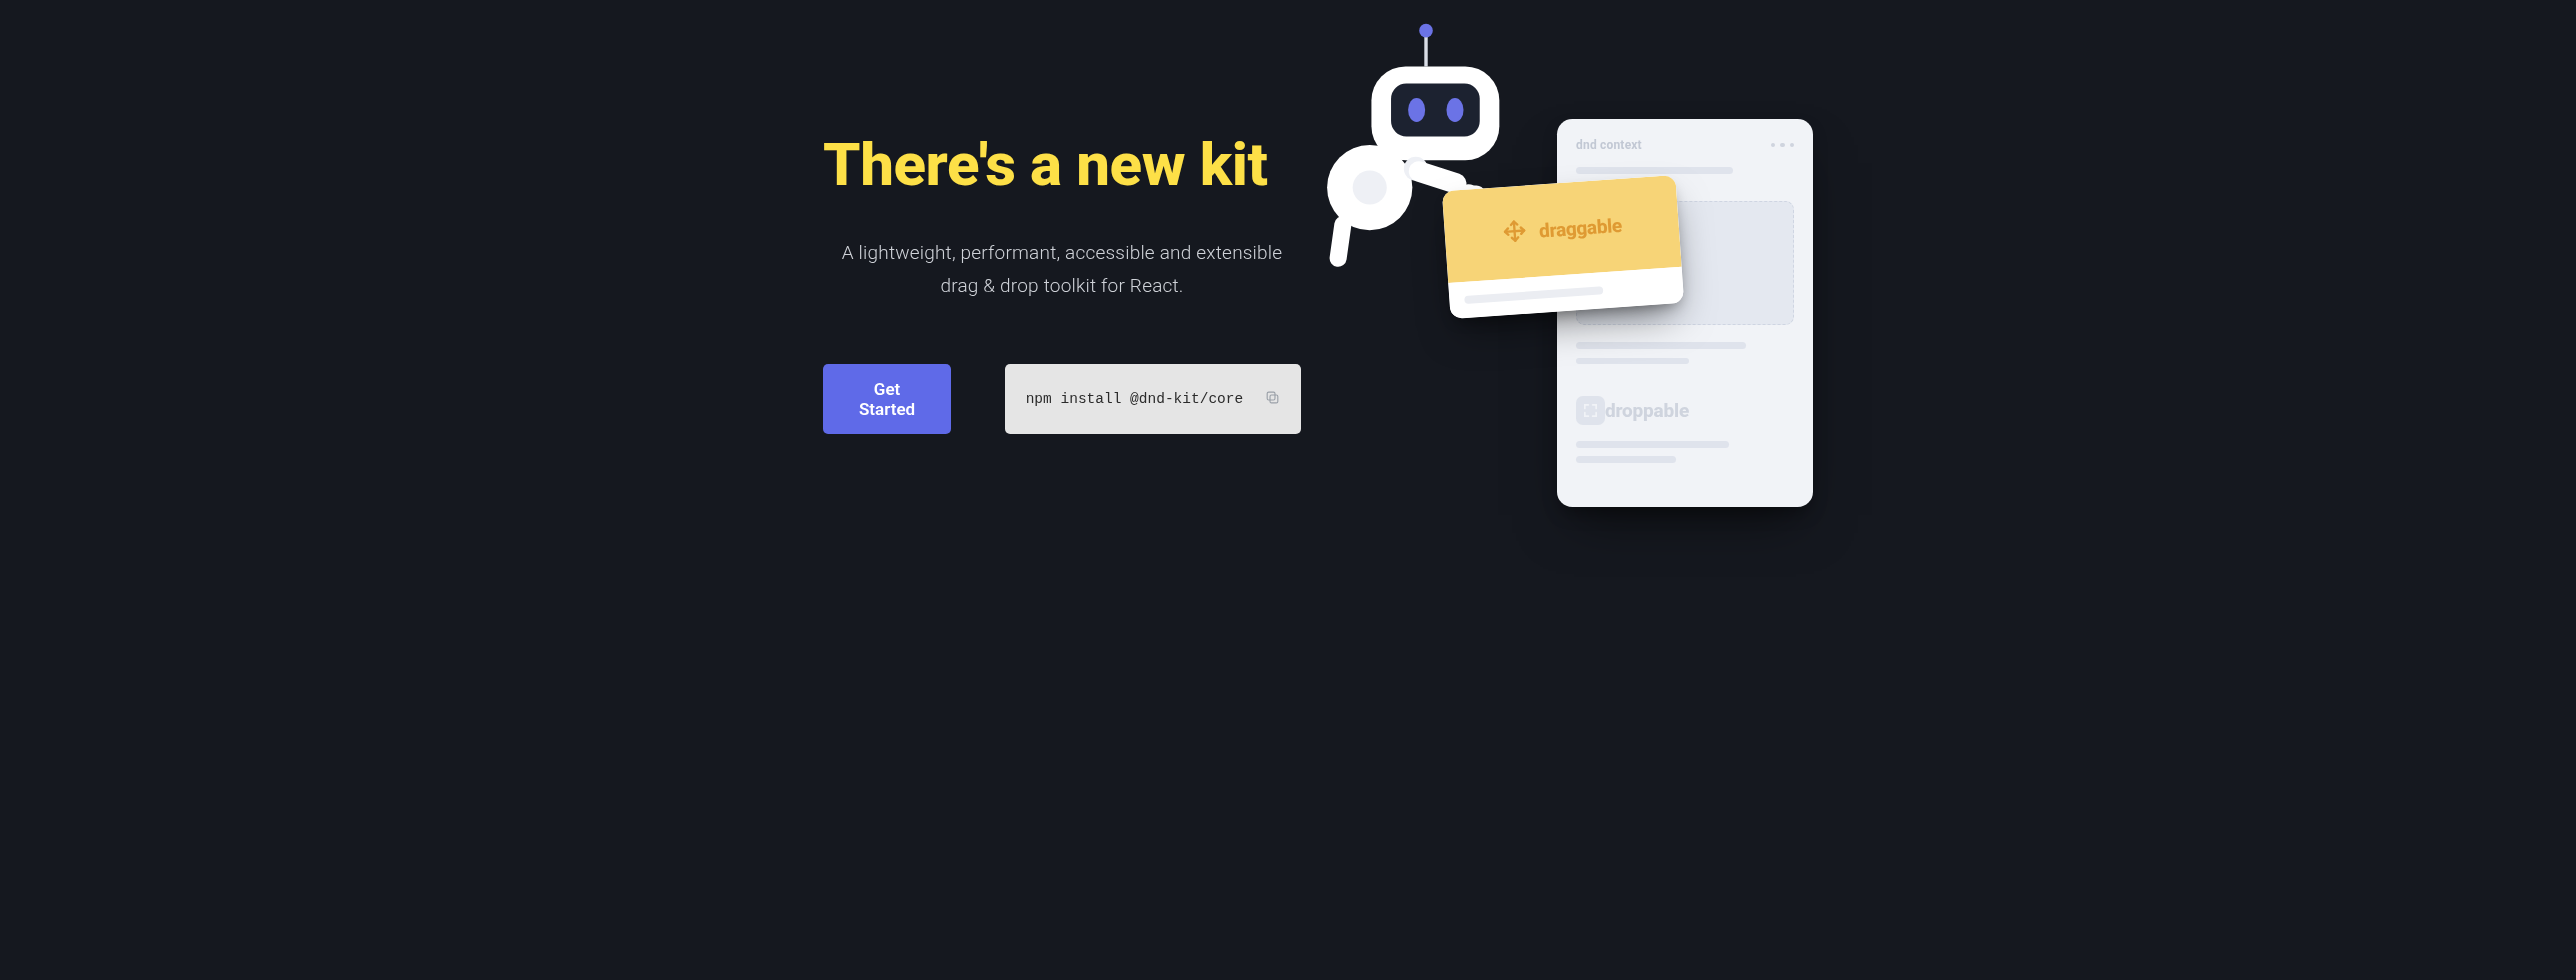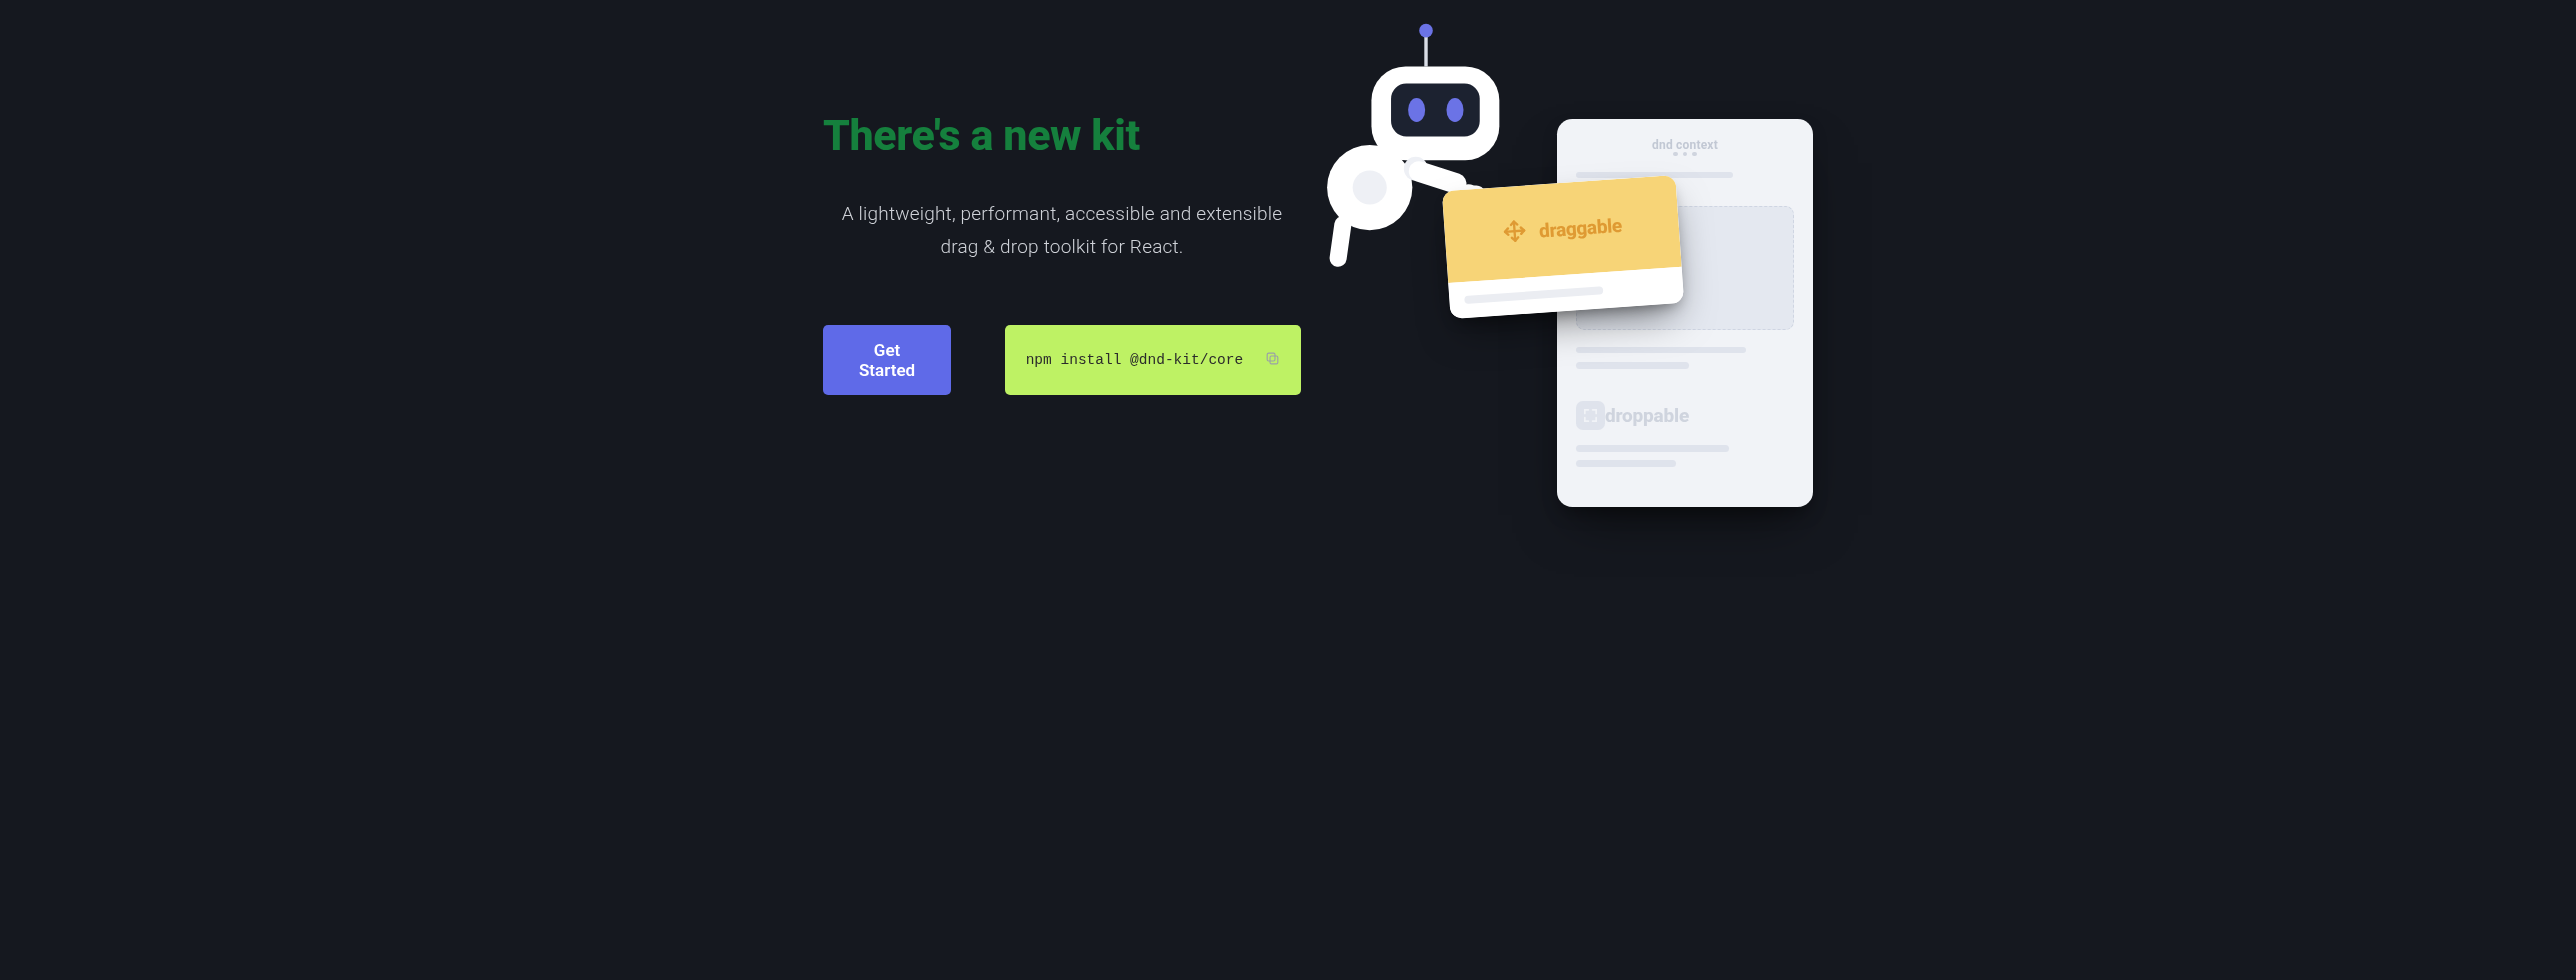--- a/index.html
+++ b/index.html
@@ -17,26 +17,27 @@
     background: #15181f;
   }
   .hero-left {
     position: absolute;
     left: 179px;
     top: 111px;
     width: 478px;
     color: #fff;
   }
   .hero-title {
-    font-size: 43px;
+    font-size: 60px;
     font-weight: 800;
     line-height: 1.12;
     letter-spacing: -0.4px;
-    color: #15803d;
+    color: #fde047;
     font-family: -apple-system, BlinkMacSystemFont, "Segoe UI", Roboto, "Helvetica Neue", Arial, sans-serif;
+    margin-top: 20px;
   }
   .hero-sub {
     margin-top: 39px;
     font-size: 19px;
     font-weight: 300;
     line-height: 1.72;
     color: #cfd2d8;
     letter-spacing: 0.2px;
     text-align: center;
   }
@@ -51,21 +52,21 @@
     color: #fff;
     border: none;
     border-radius: 5.1px;
     padding: 15.3px 31px;
     font-size: 17px;
     font-weight: 600;
     cursor: pointer;
     font-family: inherit;
   }
   .install-box {
-    background: #bef264;
+    background: #e5e5e5;
     border-radius: 5.1px;
     padding: 0 15.3px 0 20.5px;
     display: flex;
     align-items: center;
     gap: 15.3px;
     font-family: "SFMono-Regular", Consolas, "Liberation Mono", Menlo, monospace;
     font-size: 14.5px;
     color: #2b2b2b;
     margin-left: 44px;
   }
@@ -105,21 +106,20 @@
   }
   .panel-header {
     display: flex;
     align-items: center;
     justify-content: space-between;
     color: #c2c8d4;
     font-size: 12px;
     font-weight: 700;
     letter-spacing: 0.2px;
     margin-bottom: 15.3px;
-    flex-direction: column;
   }
   .dots { display: flex; gap: 5.1px; }
   .dots span { width: 4.3px; height: 4.3px; border-radius: 50%; background: #cfd4de; display: block; }
   .stub { background: #dfe3ec; border-radius: 5.1px; }
   .stub.line { height: 6.8px; }
   .drop-zone {
     margin-top: 12px;
     height: 124px;
     border-radius: 8.5px;
     background: #e4e8f0;

